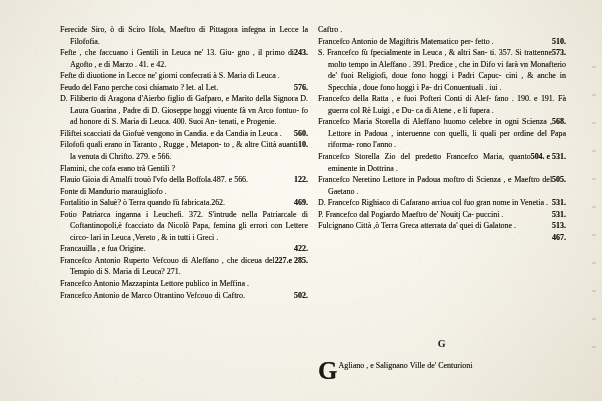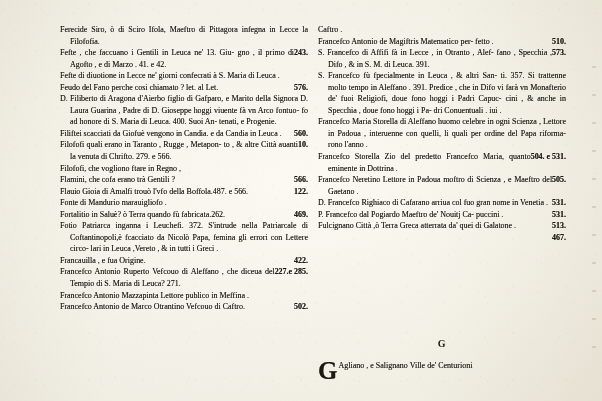--- a/index.html
+++ b/index.html
@@ -136,23 +136,20 @@
           <span class="n">576.</span>
         </span></p>
       <p class="entry"><span class="hang">Feudo del Fano perche cosi chiamato ? let. al Let.</span></p>
       <p class="entry"><span class="hang">D. Filiberto di Aragona d'Aierbo figlio di Gafparo,</span> <span>e Marito della Signora D. Laura Guarina , Padre</span> <span>di D. Gioseppe hoggi viuente fà vn Arco fontuo-</span> <span>fo ad honore di S. Maria di Leuca. 400. Suoi An-</span> <span>tenati, e Progenie.</span><span class="num-line">
           <span class="n">560.</span>
         </span></p>
       <p class="entry"><span class="hang">Filiftei scacciati da Giofuè vengono in Candia. e da</span> <span>Candia in Leuca .</span><span class="num-line">
           <span class="n">10.</span>
         </span></p>
       <p class="entry"><span class="hang">Filofofi quali erano in Taranto , Rugge , Metapon-</span> <span>to , &amp; altre Città auanti la venuta di Chrifto. 279.</span> <span>e 566.</span></p>
-      <p class="entry"><span class="hang">Filofofi, che vogliono ftare in Regno ,</span><span class="num-line">
-          <span class="n">566.</span>
-        </span></p>
       <p class="entry"><span class="hang">Flamini, che cofa erano trà Gentili ?</span><span class="num-line">
           <span class="n">122.</span>
         </span></p>
       <p class="entry"><span class="hang">Flauio Gioia di Amalfi trouò l'vfo della Boffola.487.</span> <span>e 566.</span></p>
       <p class="entry"><span class="hang">Fonte di Mandurio marauigliofo .</span><span class="num-line">
           <span class="n">469.</span>
         </span></p>
       <p class="entry"><span class="hang">Fortalitio in Saluè? ò Terra quando fù fabricata.262.</span></p>
       <p class="entry"><span class="hang">Fotio Patriarca inganna i Leuchefi. 372. S'intrude</span> <span>nella Patriarcale di Coftantinopoli,è fcacciato da</span> <span>Nicolò Papa, femina gli errori con Lettere circo-</span> <span>lari in Leuca ,Vereto , &amp; in tutti i Greci .</span><span class="num-line">
           <span class="n">422.</span>
@@ -166,22 +163,24 @@
         </span></p>
       <p class="entry"><span class="hang">Francefco Antonio de Marco Otrantino Vefcouo di</span> <span>Caftro.</span></p>
     </div>
   <div class="col col-right">
       <p class="entry"><span class="hang">Caftro .</span><span class="num-line">
           <span class="n">510.</span>
         </span></p>
       <p class="entry"><span class="hang">Francefco Antonio de Magiftris Matematico per-</span> <span>fetto .</span><span class="num-line">
           <span class="n">573.</span>
         </span></p>
-      <p class="entry"><span class="hang">S. Francefco di Affifi fà in Lecce , in Otranto , Alef-</span> <span>fano , Specchia , Difo , &amp; in S. M. di Leuca. 391.</span></p>
       <p class="entry"><span class="hang">S. Francefco fù fpecialmente in Leuca , &amp; altri San-</span> <span>ti. 357. Si trattenne molto tempo in Aleffano .</span> <span>391. Predice , che in Difo vi farà vn Monafterio</span> <span>de' fuoi Religiofi, doue fono hoggi i Padri Capuc-</span> <span>cini , &amp; anche in Specchia , doue fono hoggi i Pa-</span> <span>dri Conuentuali . iui .</span></p>
+      <p class="entry"><span class="hang">Francefco della Ratta , e fuoi Pofteri Conti di Alef-</span> <span>fano . 190. e 191. Fà guerra col Rè Luigi , e Du-</span> <span>ca di Atene , e li fupera .</span><span class="num-line">
+          <span class="n">568.</span>
+        </span></p>
       <p class="entry"><span class="hang">Francefco Maria Storella di Aleffano huomo celebre</span> <span>in ogni Scienza , Lettore in Padoua , interuenne</span> <span>con quelli, li quali per ordine del Papa riforma-</span> <span>rono l'anno .</span><span class="num-line">
           <span class="n">504. e 531.</span>
         </span></p>
       <p class="entry"><span class="hang">Francefco Storella Zio del predetto Francefco Maria,</span> <span>quanto eminente in Dottrina .</span><span class="num-line">
           <span class="n">505.</span>
         </span></p>
       <p class="entry"><span class="hang">Francefco Neretino Lettore in Padoua moftro di</span> <span>Scienza , e Maeftro del Gaetano .</span><span class="num-line">
           <span class="n">531.</span>
         </span></p>
       <p class="entry"><span class="hang">D. Francefco Righiaco di Cafarano arriua col fuo</span> <span>gran nome in Venetia .</span><span class="num-line">

